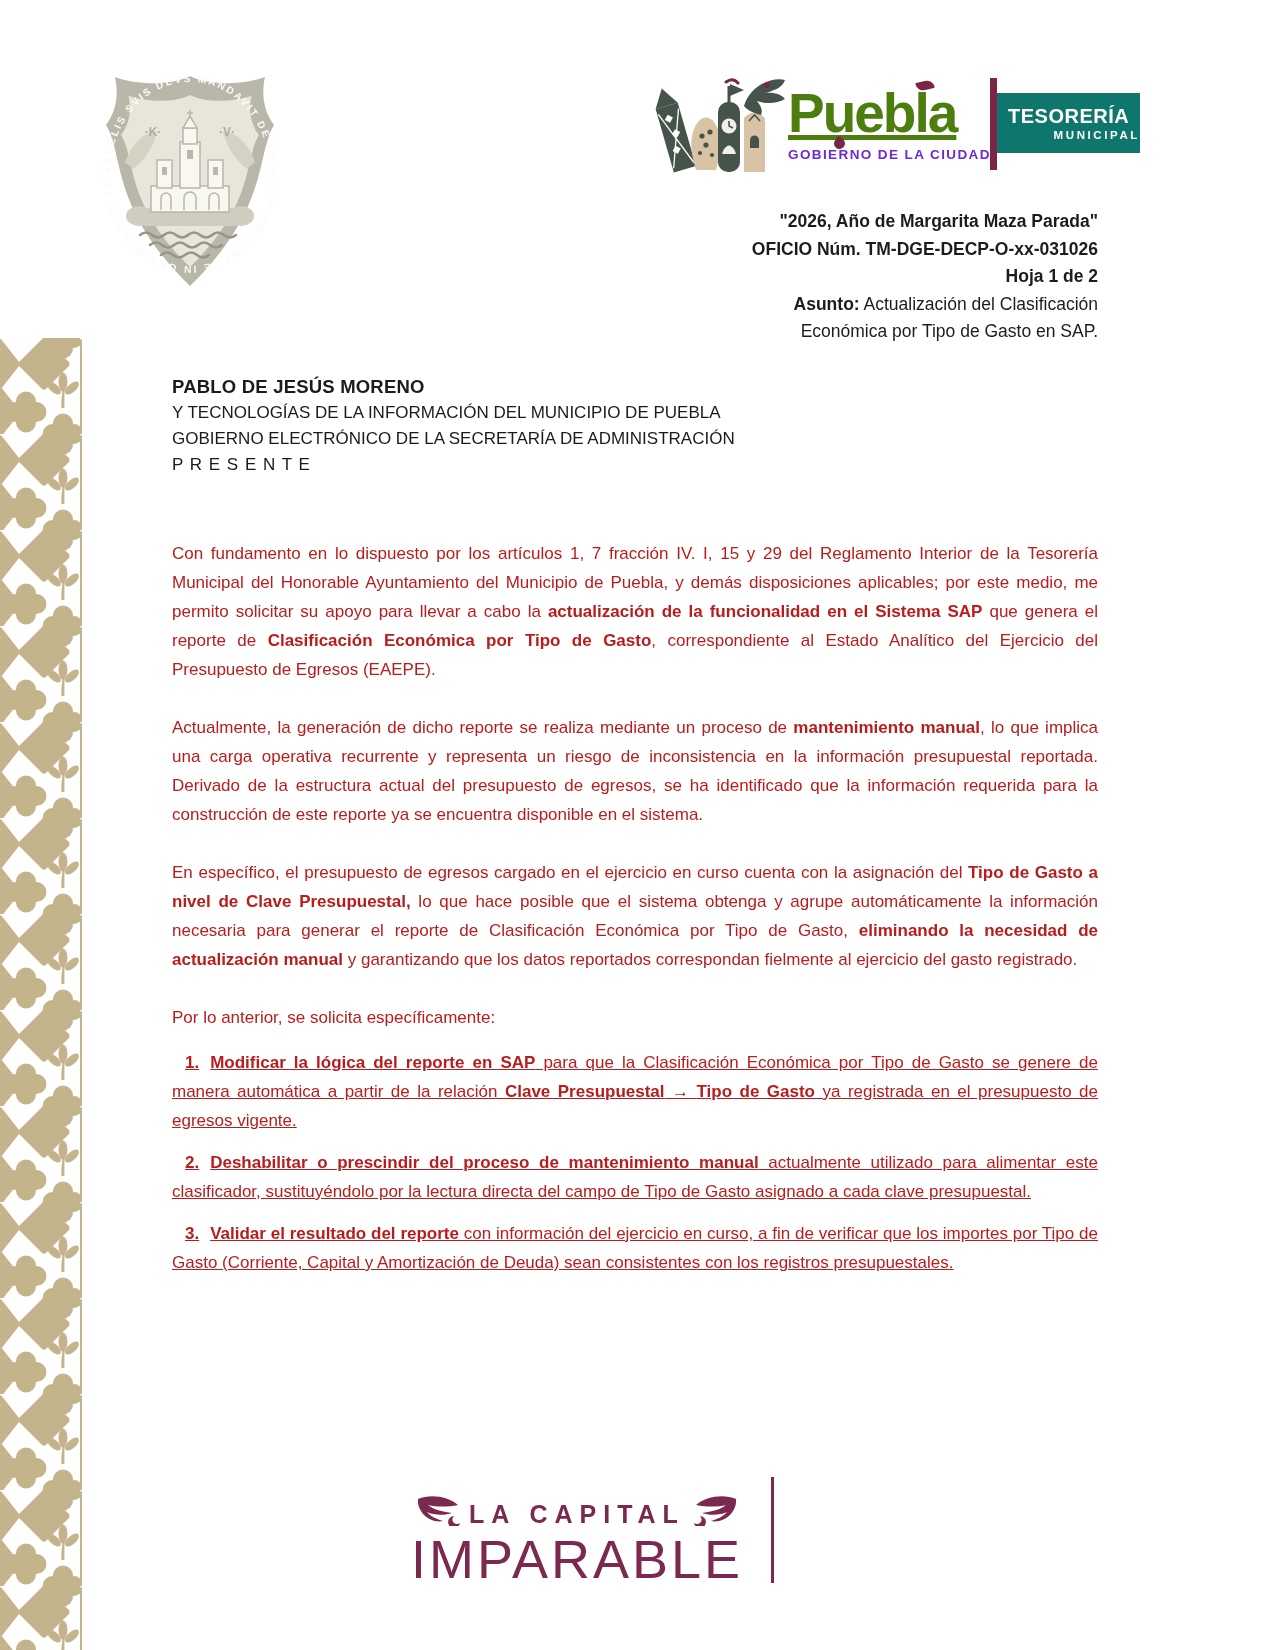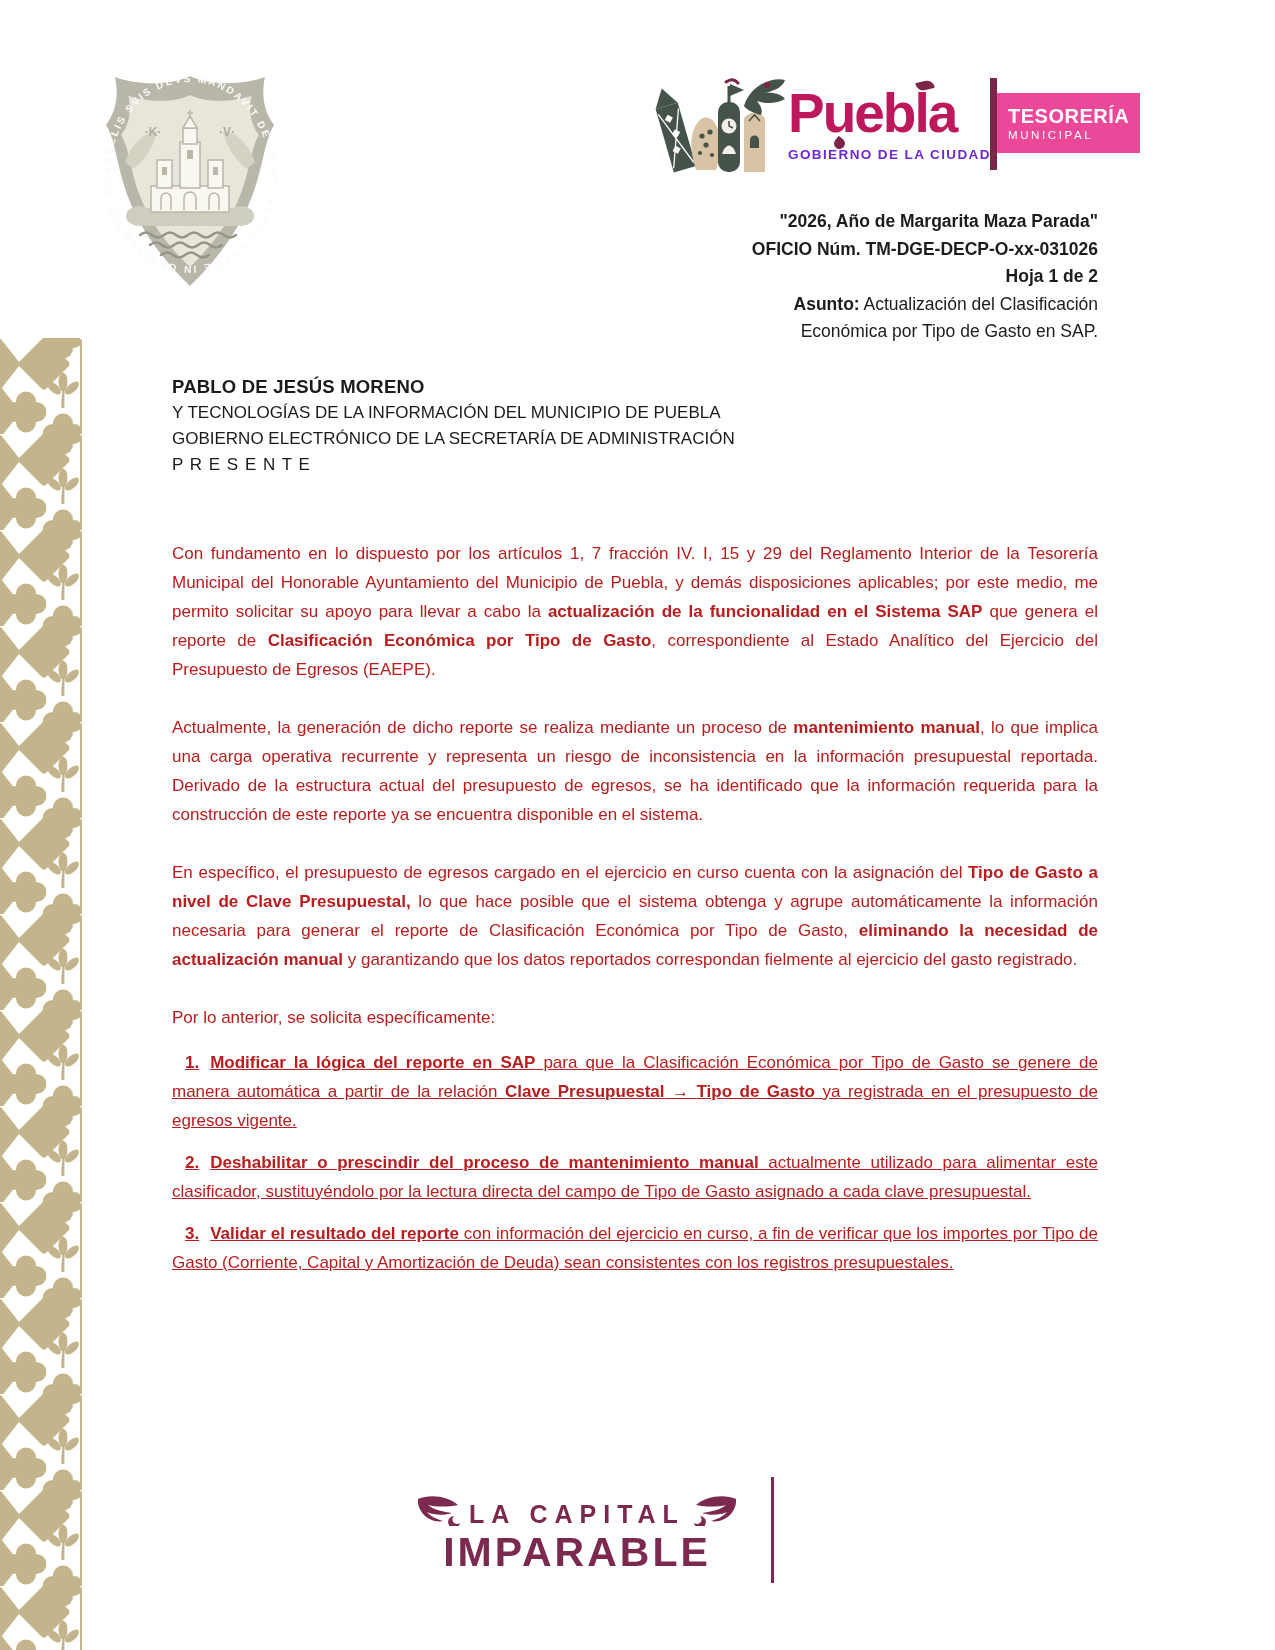--- a/index.html
+++ b/index.html
@@ -11,30 +11,30 @@
   .side-pattern{position:absolute;left:0;top:338px;width:82px;height:1312px;}
 
   
   .crest{position:absolute;left:95px;top:70px;width:190px;height:222px;}
   .crest svg{width:100%;height:100%;}
 
   
   .brand{position:absolute;left:646px;top:76px;height:100px;display:flex;align-items:flex-start;}
   .cityscape{width:140px;height:100px;flex:none;}
   .wordmark-col{margin-left:2px;width:186px;padding-top:10px;}
-  .wordmark{position:relative;font-size:55px;font-weight:bold;color:#be185d;line-height:1;letter-spacing:-2px;}
+  .wordmark{position:relative;font-size:55px;font-weight:bold;color:#4d7c0f;line-height:1;letter-spacing:-2px;text-decoration:underline;}
   .accent-b{position:absolute;top:-5px;right:40px;width:18px;height:9px;background:#7B2548;border-radius:1px 9px 1px 9px;transform:rotate(-14deg);}
   .accent-u{position:absolute;bottom:-8px;left:46px;width:11px;height:11px;background:#7B2548;border-radius:1px 50% 50% 50%;transform:rotate(40deg);}
   .gob{font-size:13.5px;font-weight:bold;color:#6d28d9;letter-spacing:1.4px;margin-top:6px;white-space:nowrap;}
   .badge-group{position:relative;margin-left:16px;height:100px;width:152px;}
   .badge-bar{position:absolute;left:0;top:2px;width:7px;height:92px;background:#7B2548;}
-  .badge{position:absolute;left:7px;top:17px;width:143px;height:60px;background:#ec4899;color:#fff;
+  .badge{position:absolute;left:7px;top:17px;width:143px;height:60px;background:#0f766e;color:#fff;
          display:flex;flex-direction:column;justify-content:center;padding-left:11px;box-sizing:border-box;}
   .badge-t{font-size:20px;font-weight:bold;letter-spacing:.5px;line-height:1.05;}
-  .badge-m{font-size:11.5px;font-weight:normal;letter-spacing:2.6px;margin-top:2px;}
+  .badge-m{font-size:11.5px;font-weight:bold;letter-spacing:2.6px;margin-top:2px;text-align:right;}
 
   
   .head-block{position:absolute;right:177px;top:208px;text-align:right;font-size:17.5px;line-height:27.5px;color:#1c1c1c;}
   .head-block .hb{white-space:nowrap;}
   .bold{font-weight:bold;}
 
   
   .recipient{position:absolute;left:172px;top:374px;font-size:17px;line-height:26px;color:#1b1b1b;}
   .r-name{font-size:18.5px;font-weight:bold;letter-spacing:.2px;}
   .presente{letter-spacing:1px;}
@@ -46,21 +46,21 @@
   .paras .para:last-child{margin-bottom:16px;}
   .item{margin:0 0 13px 0;text-indent:13px;text-decoration:underline;}
   .num{margin-right:11px;}
 
   
   .footer-brand{position:absolute;left:403px;top:1494px;width:348px;text-align:center;color:#7C2950;}
   .fb-row{display:flex;align-items:center;justify-content:center;gap:7px;height:40px;}
   .fb-capital{font-size:25px;font-weight:bold;letter-spacing:7px;white-space:nowrap;}
   .wing{width:46px;height:32px;flex:none;margin-top:-8px;}
   .wing.right{transform:scaleX(-1);}
-  .fb-imparable{font-size:41px;font-weight:bold;letter-spacing:3px;line-height:1;margin-top:-2px;}
+  .fb-imparable{font-size:54px;font-weight:normal;letter-spacing:3px;line-height:1;margin-top:-2px;}
   .footer-divider{position:absolute;left:771px;top:1477px;width:3px;height:106px;background:#7C2950;}
 </style>
 </head>
 <body>
 
 <div class="page">
 
   <svg class="side-pattern" aria-hidden="true">
     <defs>
       <pattern id="talavera" width="80" height="96" patternUnits="userSpaceOnUse">

